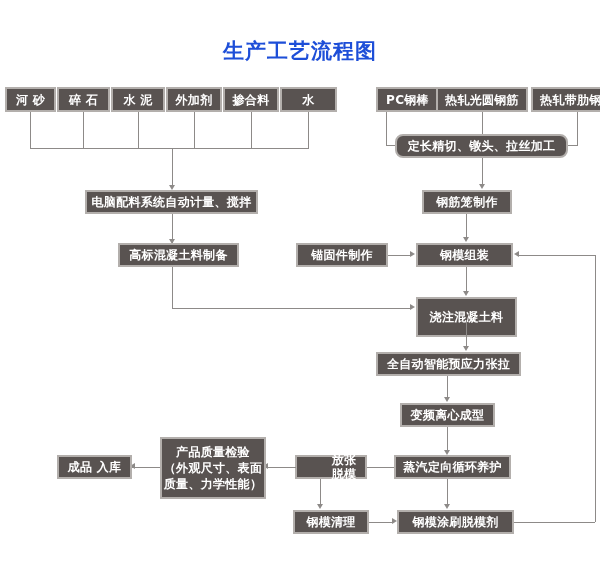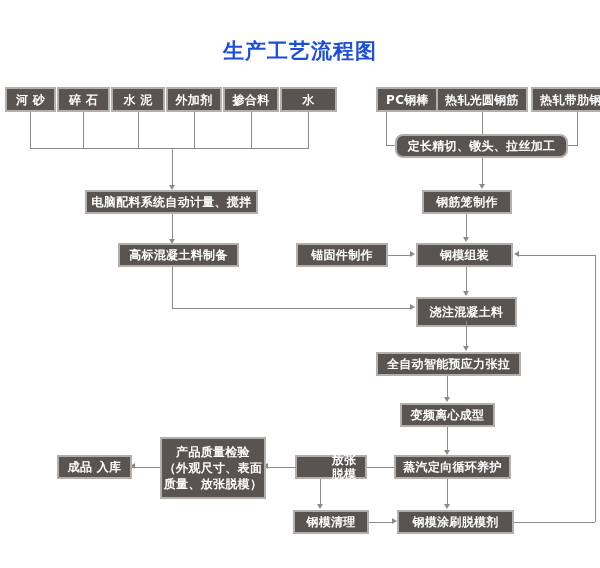--- a/index.html
+++ b/index.html
@@ -165,21 +165,21 @@
   <div class="ln lnh" style="left:388px; top:255px; width:23px;"></div>
   <div class="arrow right" style="left:410px; top:251px;"></div>
 
   <div class="ln lnv" style="left:172px; top:267px; height:41px;"></div>
   <div class="ln lnh" style="left:172px; top:308px; width:239px;"></div>
   <div class="arrow right" style="left:410px; top:304px;"></div>
 
   <div class="ln lnv" style="left:466px; top:267px; height:24px;"></div>
   <div class="arrow down" style="left:463px; top:291px;"></div>
 
-  <div class="node" style="left:416px; top:297px; width:101px; height:30px;">
+  <div class="node" style="left:416px; top:297px; width:101px; height:40px;">
     <span>浇注混凝土料</span>
   </div>
   <div class="ln lnv" style="left:466px; top:321px; height:26px;"></div>
   <div class="arrow down" style="left:463px; top:346px;"></div>
 
   <div class="node" style="left:376px; top:352px; width:145px; height:24px;">
     <span>全自动智能预应力张拉</span>
   </div>
   <div class="ln lnv" style="left:447px; top:376px; height:22px;"></div>
   <div class="arrow down" style="left:444px; top:397px;"></div>
@@ -206,21 +206,21 @@
 
   <div class="ln lnh" style="left:265px; top:467px; width:31px;"></div>
   <div class="arrow left" style="left:263px; top:463px;"></div>
 
   <div class="ln lnv" style="left:320px; top:479px; height:26px;"></div>
   <div class="arrow down" style="left:317px; top:504px;"></div>
 
   <div class="node multiline" style="left:160px; top:437px; width:106px; height:62px;">
     <span>产品质量检验</span>
     <span>（外观尺寸、表面</span>
-    <span>质量、放张脱模）</span>
+    <span>质量、力学性能）</span>
   </div>
 
   <div class="ln lnh" style="left:132px; top:467px; width:28px;"></div>
   <div class="arrow left" style="left:130px; top:463px;"></div>
 
   <div class="node" style="left:57px; top:455px; width:75px; height:24px;">
     <span>成品 入库</span>
   </div>
 
   <div class="node" style="left:293px; top:510px; width:76px; height:24px;">

